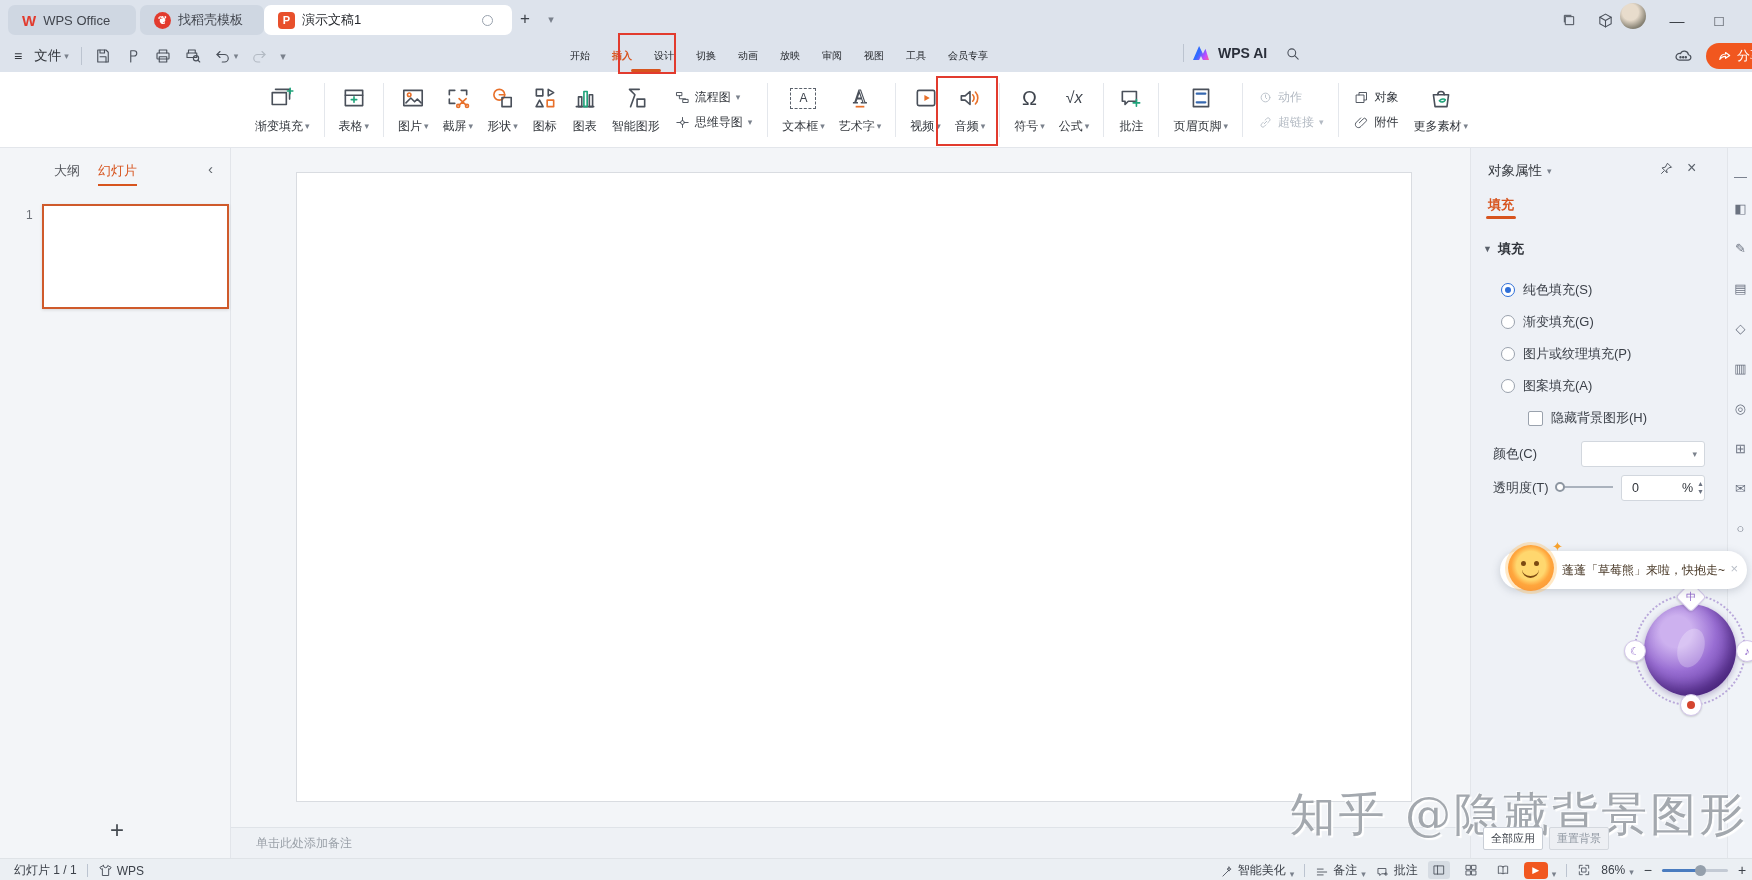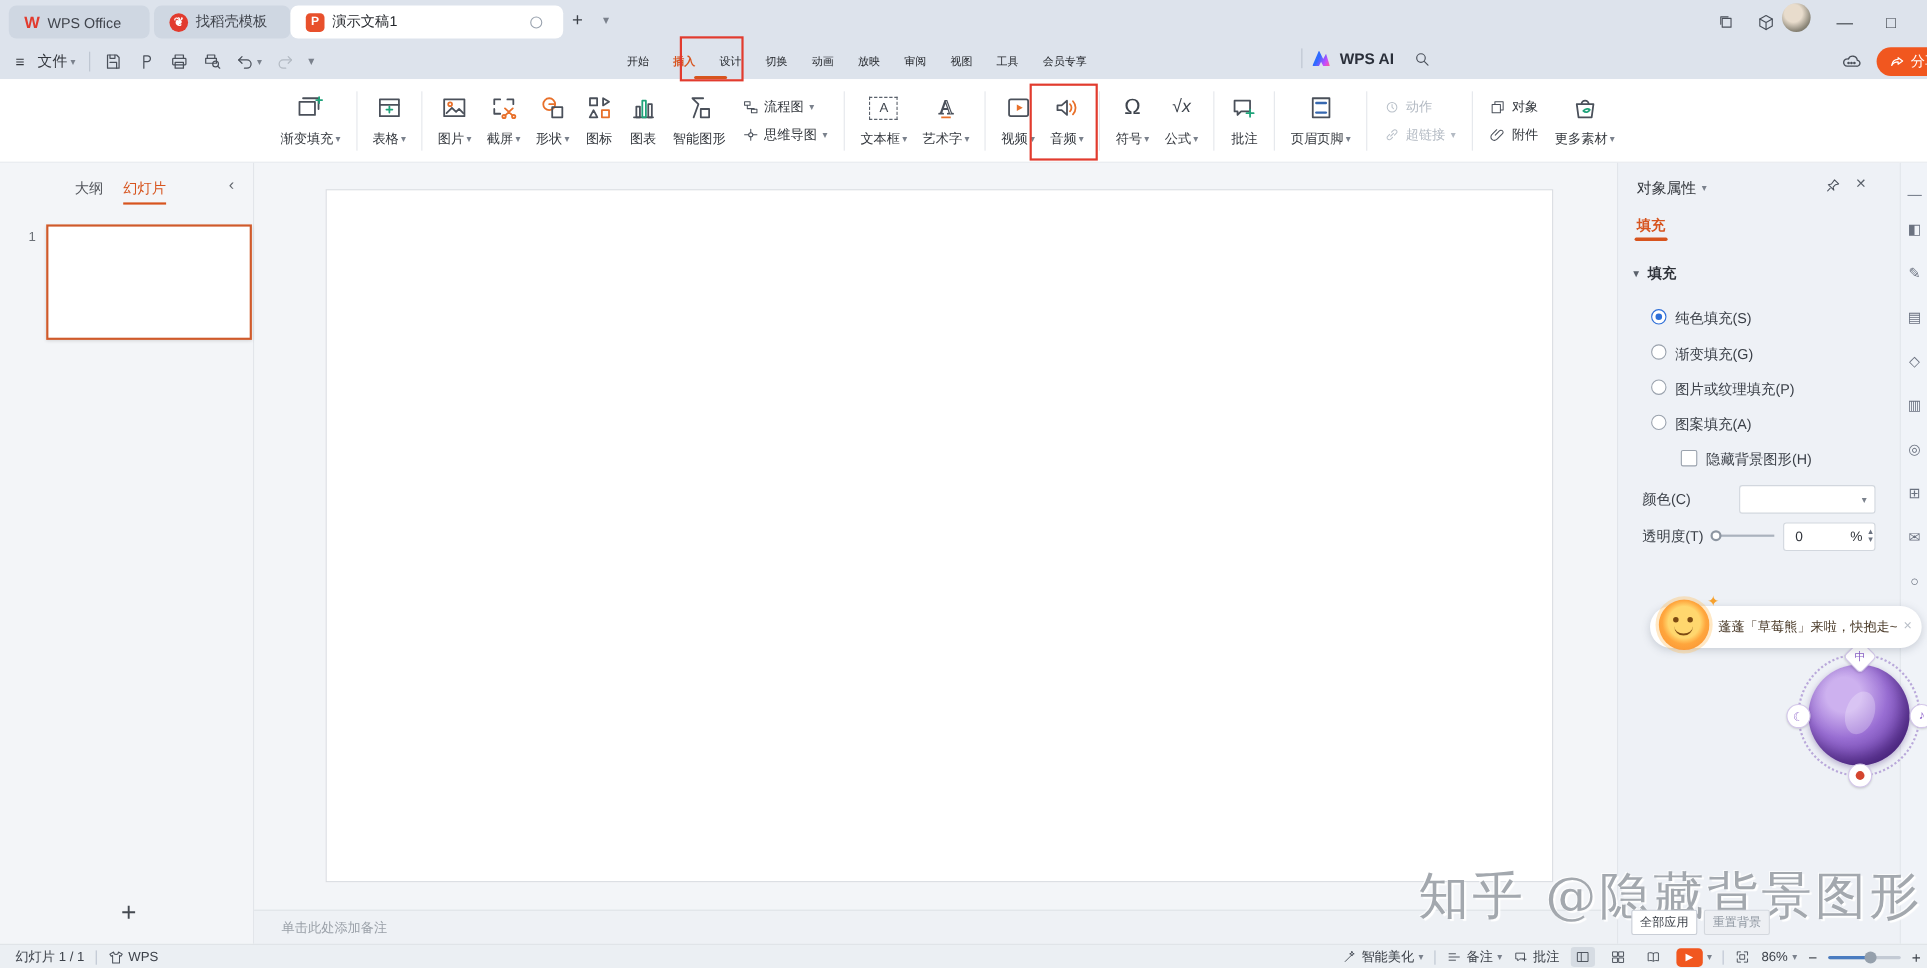--- a/index.html
+++ b/index.html
@@ -48,21 +48,21 @@
   .glyph-ic{font-size:20px;color:#3e444d;line-height:1;}
   .tbox-ic{width:24px;height:19px;border:1px dashed #5a616b;display:flex;align-items:center;justify-content:center;
            font-size:12px;color:#3e444d;}
 
   
   .redbox{position:absolute;border:2px solid #e23b2e;z-index:60;}
 
   
   #main{position:absolute;left:0;top:148px;width:1752px;height:710px;background:#f3f5f8;}
   #sidebar{position:absolute;left:0;top:0;width:230px;height:710px;border-right:1px solid #e2e5ea;}
-  .stabs{position:absolute;left:68px;top:14px;display:flex;gap:18px;font-size:13px;color:#53565c;}
+  .stabs{position:absolute;left:54px;top:14px;display:flex;gap:18px;font-size:13px;color:#53565c;}
   .stab.active{color:#d7541e;border-bottom:2px solid #d7541e;padding-bottom:4px;}
   .collapse{position:absolute;left:208px;top:12px;font-size:15px;color:#61666d;}
   #thumb{position:absolute;left:42px;top:56px;width:183px;height:101px;background:#fff;border:2px solid #cf5a2b;box-shadow:0 1px 3px rgba(0,0,0,.12);}
   #thumb-num{position:absolute;left:26px;top:60px;font-size:12px;color:#6b7077;}
   #add-slide{position:absolute;left:102px;top:668px;font-size:24px;color:#454a51;width:30px;text-align:center;}
 
   
   #canvas{position:absolute;left:231px;top:0;width:1239px;height:710px;}
   #slide{position:absolute;left:65px;top:24px;width:1114px;height:628px;background:#fff;border:1px solid #d9dce1;}
   #notesbar{position:absolute;left:0;top:679px;width:1239px;height:31px;background:#eef1f5;border-top:1px solid #dfe3e8;
@@ -70,21 +70,21 @@
 
   
   #rpanel{position:absolute;left:1470px;top:0;width:256px;height:710px;background:#eef1f6;border-left:1px solid #e2e5ea;font-size:13px;}
   .rp-head{position:absolute;left:17px;top:14px;display:flex;align-items:center;gap:5px;color:#33373d;font-size:13.5px;}
   .rp-pin{position:absolute;left:188px;top:13px;}
   .rp-close{position:absolute;left:216px;top:11px;font-size:16px;color:#5a616b;}
   .rp-tab{position:absolute;left:17px;top:48px;color:#d7541e;font-weight:bold;}
   .rp-tab-line{position:absolute;left:15px;top:68px;width:30px;height:3px;background:#d7541e;border-radius:2px;}
   .rp-sec{position:absolute;left:12px;top:92px;display:flex;align-items:center;gap:6px;font-weight:bold;color:#2f333a;}
   .rp-sec .tri{font-size:9px;color:#5a616b;}
-  .opt{position:absolute;left:30px;display:flex;gap:8px;color:#3a3f47;}
+  .opt{position:absolute;left:30px;display:flex;align-items:center;gap:8px;color:#3a3f47;}
   .radio{width:14px;height:14px;border-radius:50%;border:1px solid #9aa2ad;background:#fff;box-sizing:border-box;}
   .radio.sel{border:1px solid #2e6fd8;position:relative;}
   .radio.sel::after{content:"";position:absolute;left:3px;top:3px;width:6px;height:6px;border-radius:50%;background:#2e6fd8;}
   .cbox{width:13px;height:13px;border:1px solid #9aa2ad;background:#fff;border-radius:2px;}
   .rp-row-label{position:absolute;left:22px;color:#3a3f47;}
   .select{position:absolute;left:110px;width:122px;height:24px;background:#fff;border:1px solid #d2d7de;border-radius:3px;}
   .select .chev{position:absolute;right:7px;top:8px;}
   .slider-track{position:absolute;left:86px;width:56px;height:2px;background:#aab2bd;top:11px;}
   .slider-thumb{position:absolute;left:-2px;top:-4px;width:10px;height:10px;border-radius:50%;background:#fff;border:2px solid #8d96a1;box-sizing:border-box;}
   .numbox{position:absolute;left:150px;width:82px;height:24px;background:#fff;border:1px solid #d2d7de;border-radius:3px;
@@ -124,21 +124,21 @@
   #apply-all{position:absolute;left:1483px;top:827px;width:58px;height:21px;background:#fff;border:1px solid #c9ced6;
              font-size:11px;color:#3a3f47;display:flex;align-items:center;justify-content:center;z-index:25;border-radius:2px;}
   #reset-bg{position:absolute;left:1549px;top:827px;width:58px;height:21px;background:#edeff3;border:1px solid #d4d8de;
             font-size:11px;color:#9199a3;display:flex;align-items:center;justify-content:center;z-index:25;border-radius:2px;}
 
   
   #statusbar{position:absolute;left:0;top:858px;width:1752px;height:22px;background:#ebeff3;border-top:1px solid #dfe3e7;
              display:flex;align-items:center;font-size:12px;color:#3c4149;z-index:30;}
   #sb-left{display:flex;align-items:center;gap:10px;padding-left:14px;}
   #sb-right{margin-left:auto;display:flex;align-items:center;gap:10px;padding-right:4px;}
-  .sb-item{display:flex;align-items:center;gap:4px;white-space:nowrap;}
+  .sb-item{display:flex;align-items:flex-end;gap:4px;white-space:nowrap;}
   .viewbtn{width:22px;height:18px;display:flex;align-items:center;justify-content:center;border-radius:3px;}
   .viewbtn.sel{background:#d6dce3;}
   #play-btn{width:24px;height:17px;background:#f1571f;border-radius:4px;color:#fff;font-size:9px;
             display:flex;align-items:center;justify-content:center;}
   .zoom-slider{position:relative;width:66px;height:3px;border-radius:2px;background:#c3cad4;}
   .zoom-fill{position:absolute;left:0;top:0;height:3px;width:38px;background:#4a7cc0;border-radius:2px;}
   .zoom-thumb{position:absolute;left:33px;top:-4px;width:11px;height:11px;border-radius:50%;background:#95a0ac;}
 </style>
 </head>
 <body>

